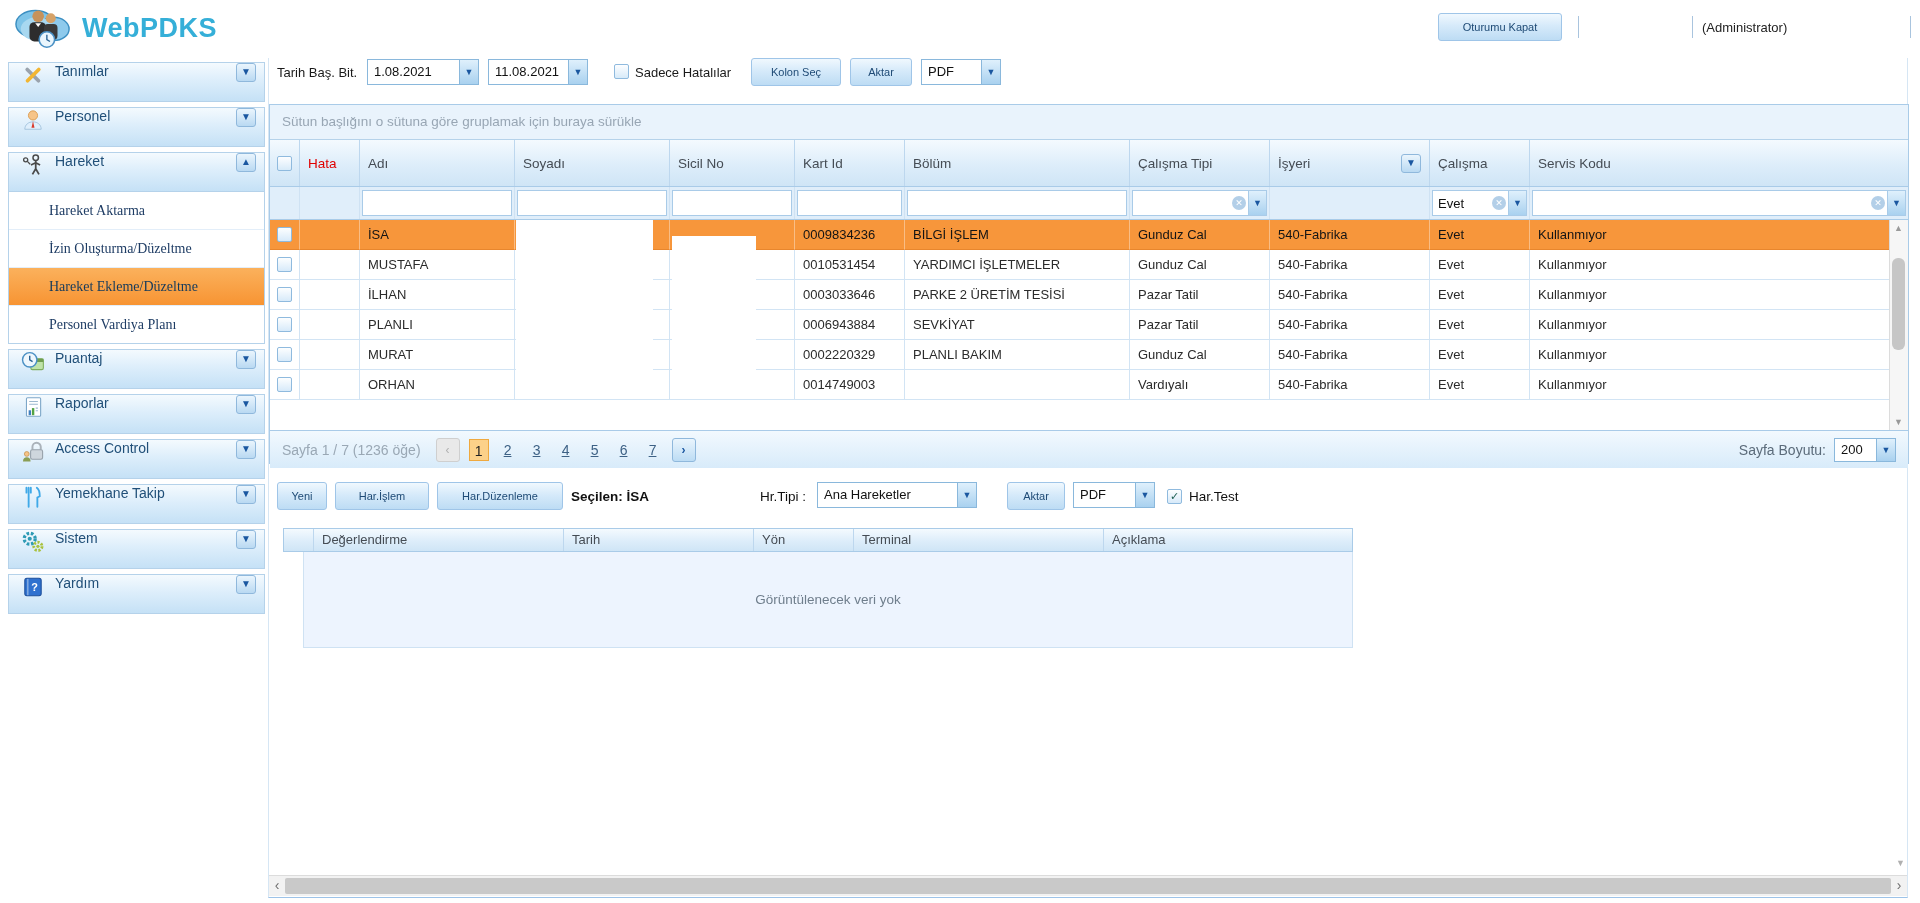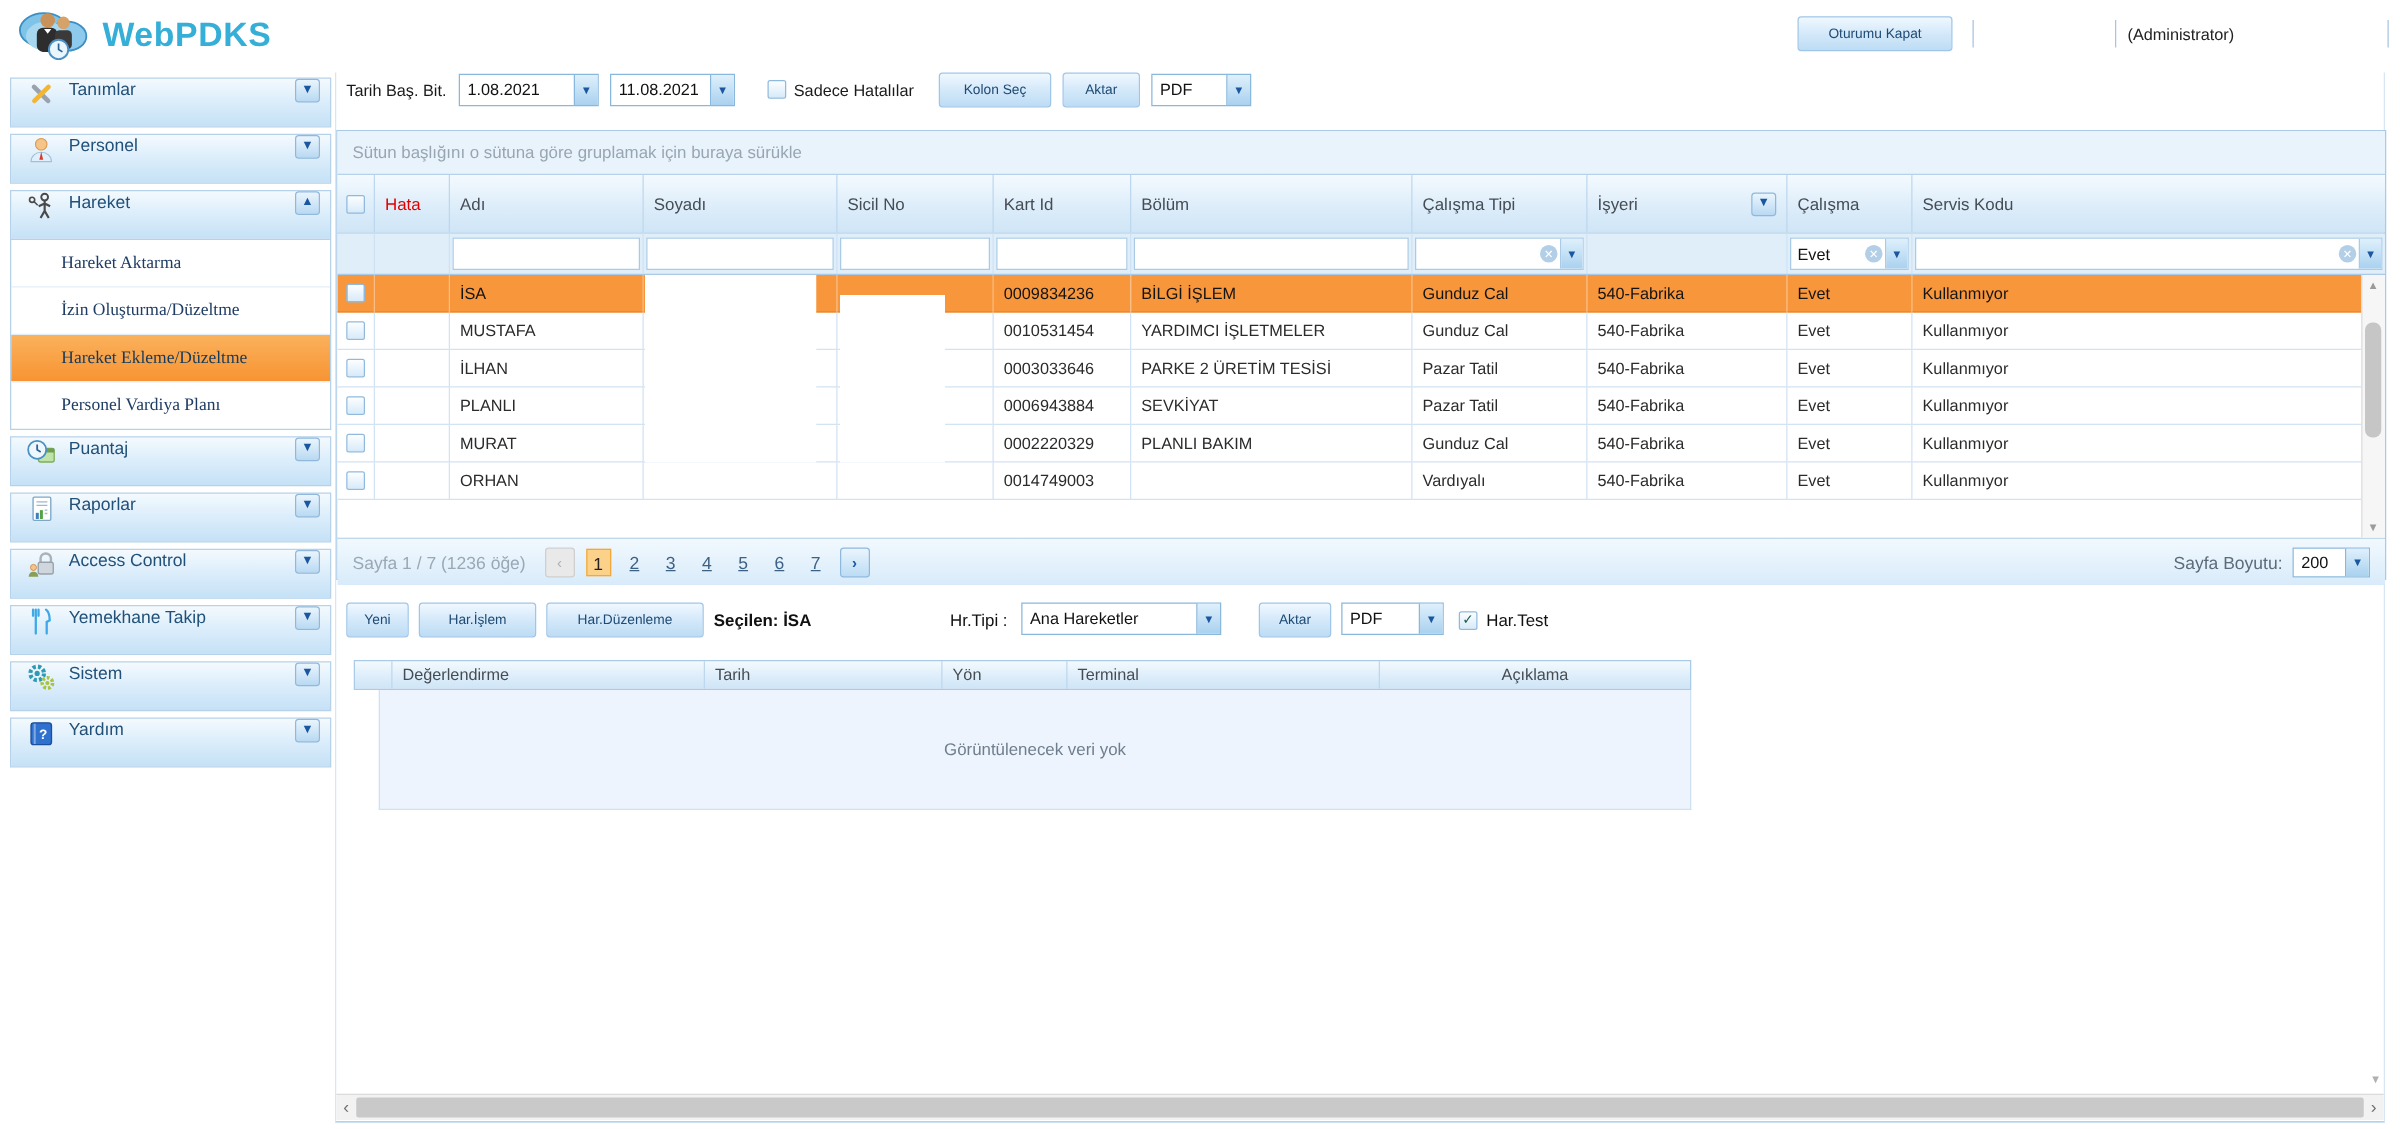--- a/index.html
+++ b/index.html
@@ -110,21 +110,21 @@
   .dgrid{position:absolute;left:14px;top:470px;width:1070px;}
   .dhrow{display:flex;height:24px;background:linear-gradient(#f4fafe,#ddedfa 55%,#cfe5f6);
          border:1px solid #a9cbe8;box-sizing:border-box;}
   .dhcell{box-sizing:border-box;border-right:1px solid #bdd7ee;padding:0 8px;line-height:22px;
           color:#454c54;font-size:13px;cursor:pointer;white-space:nowrap;overflow:hidden;}
   .d-c0{width:30px;flex:none;padding:0;}
   .d-c1{width:250px;flex:none;}
   .d-c2{width:190px;flex:none;}
   .d-c3{width:100px;flex:none;}
   .d-c4{width:250px;flex:none;}
-  .d-c5{flex:1;text-align:center;}
+  .d-c5{flex:1;}
   .dempty{height:96px;background:#edf4fe;border:1px solid #cfe2f3;border-top:none;box-sizing:border-box;
           display:flex;align-items:center;justify-content:center;color:#6f7e8c;font-size:13.5px;margin-left:20px;}
 
   
   .hscroll{position:absolute;left:0;top:817px;width:100%;height:21px;background:#f2f2f2;
            border-top:1px solid #dcdcdc;box-sizing:border-box;}
   .hs-arrow{position:absolute;top:0;width:16px;height:20px;color:#6e6e6e;font-size:14px;line-height:19px;
             text-align:center;cursor:pointer;}
   .hs-thumb{position:absolute;left:16px;top:2px;right:16px;height:16px;background:#c9c9c9;border-radius:2px;cursor:pointer;}
   .pane-vs{position:absolute;right:2px;top:800px;color:#b0b0b0;font-size:9px;}

